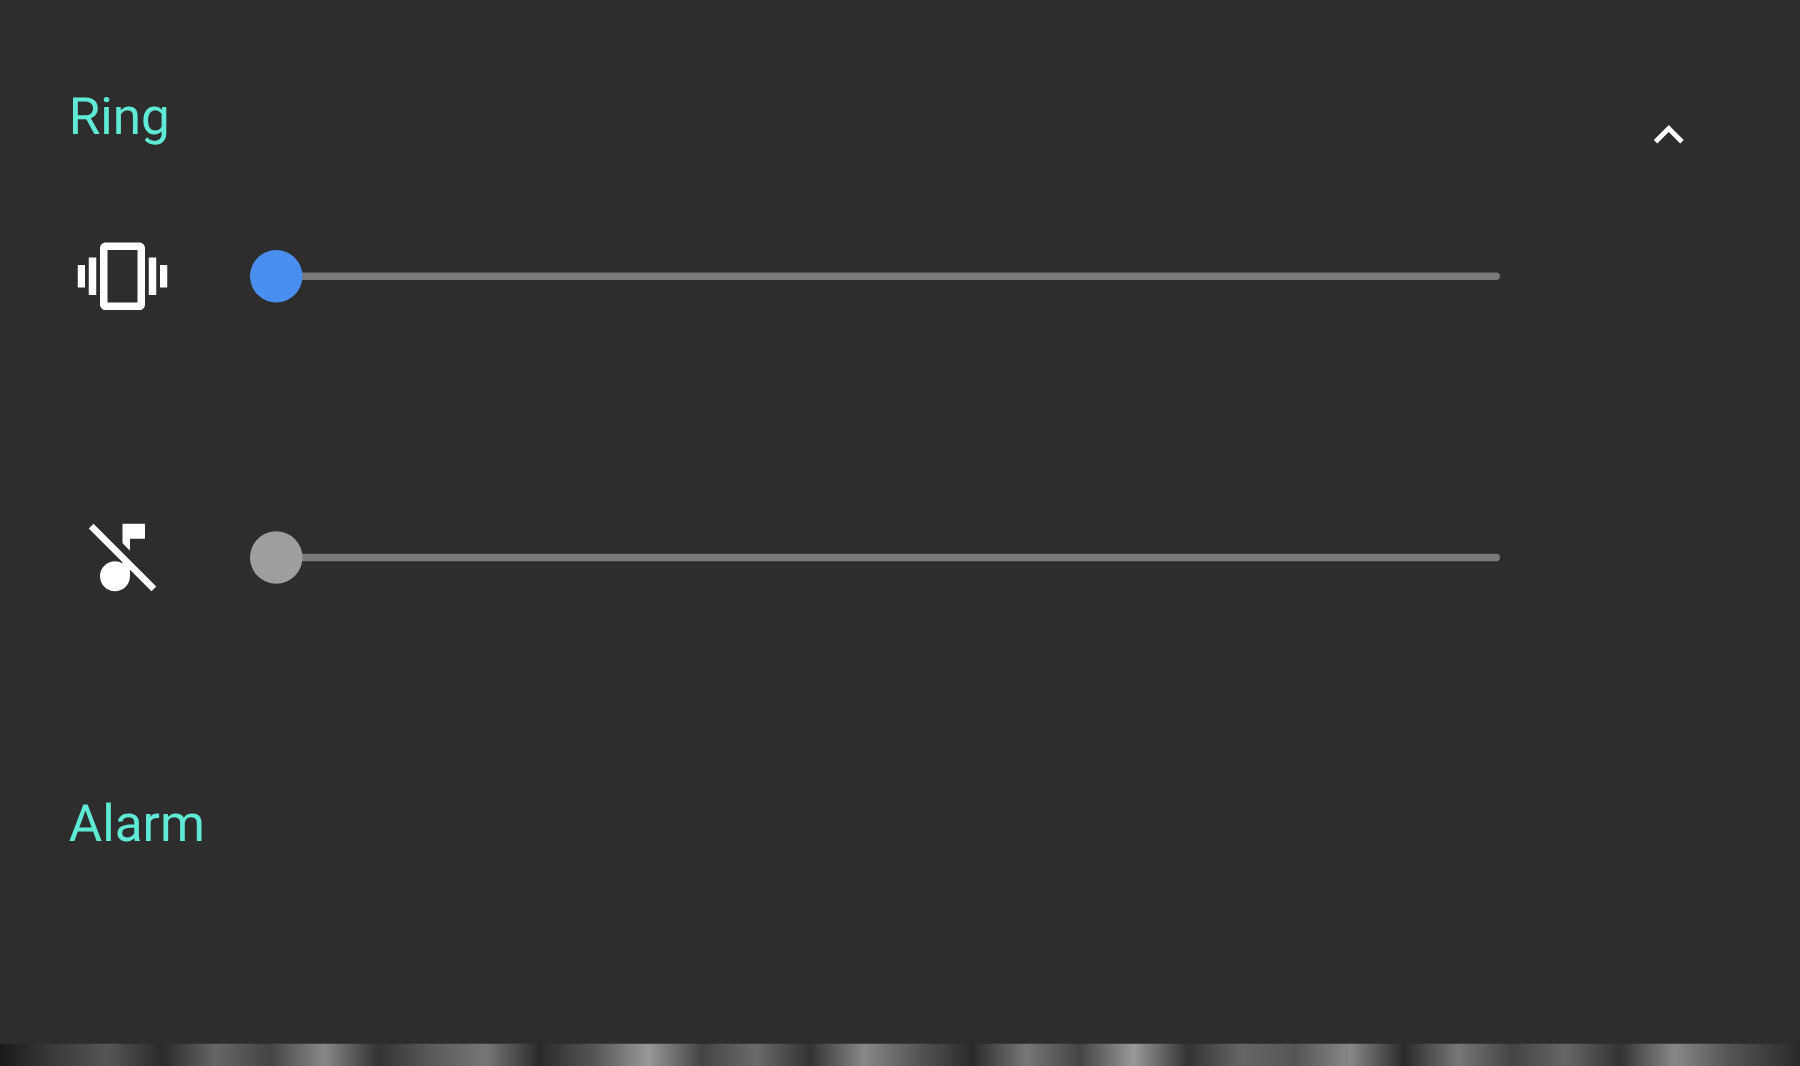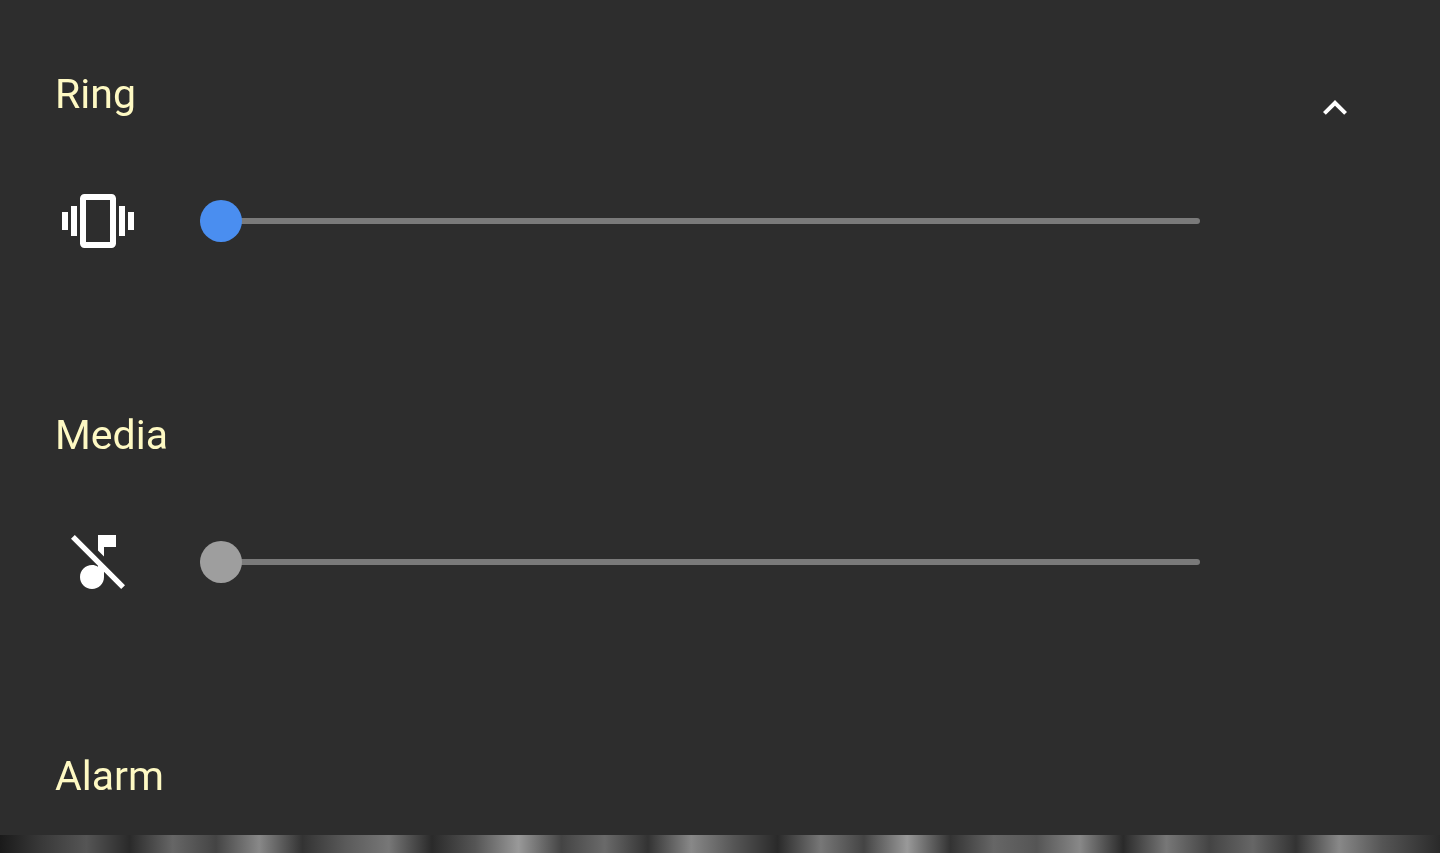--- a/index.html
+++ b/index.html
@@ -35,21 +35,21 @@
       height: 48px;
       fill: #ffffff;
     }
     .volume-section {
       margin-bottom: 155px;
     }
     .volume-section:last-child {
       margin-bottom: 11px;
     }
     .section-label {
-      color: #fef9c3;
+      color: #5eead4;
       font-size: 41px;
       font-weight: 400;
       margin-bottom: 68px;
     }
     .slider-row {
       display: flex;
       align-items: center;
       gap: 60px;
     }
     .slider-icon {
@@ -131,21 +131,20 @@
           </svg>
       </div>
       <div class="slider-track-container">
         <div class="slider-track"></div>
         <div class="slider-thumb active" style="left: 21px;"></div>
       </div>
     </div>
   </div>
 
   <div class="volume-section">
-    <div class="section-label">Media</div>
     <div class="slider-row">
       <div class="slider-icon">
         <svg viewBox="0 0 24 24">
             <path d="M4.27 3L3 4.27l9 9v.28c-.59-.34-1.27-.55-2-.55-2.21 0-4 1.79-4 4s1.79 4 4 4 4-1.79 4-4v-1.73L19.73 21 21 19.73 4.27 3zM14 7h4V3h-6v5.18l2 2z"></path>
           </svg>
       </div>
       <div class="slider-track-container">
         <div class="slider-track"></div>
         <div class="slider-thumb inactive" style="left: 21px;"></div>
       </div>

